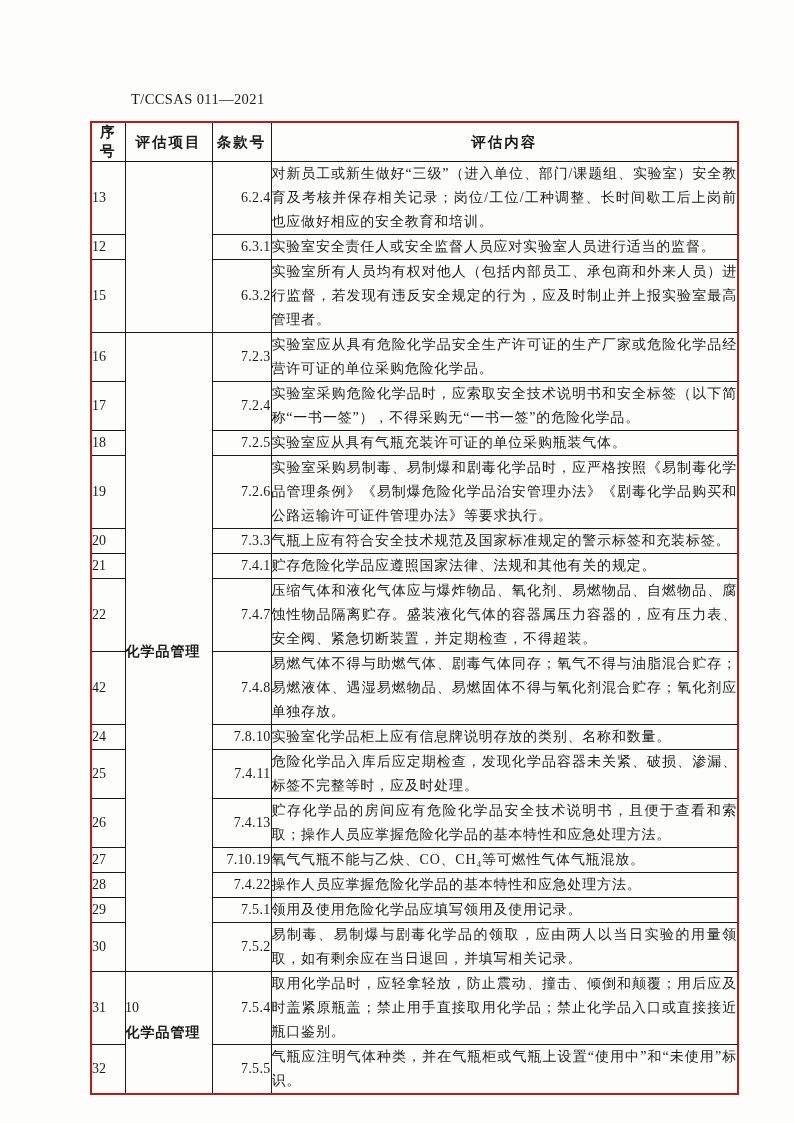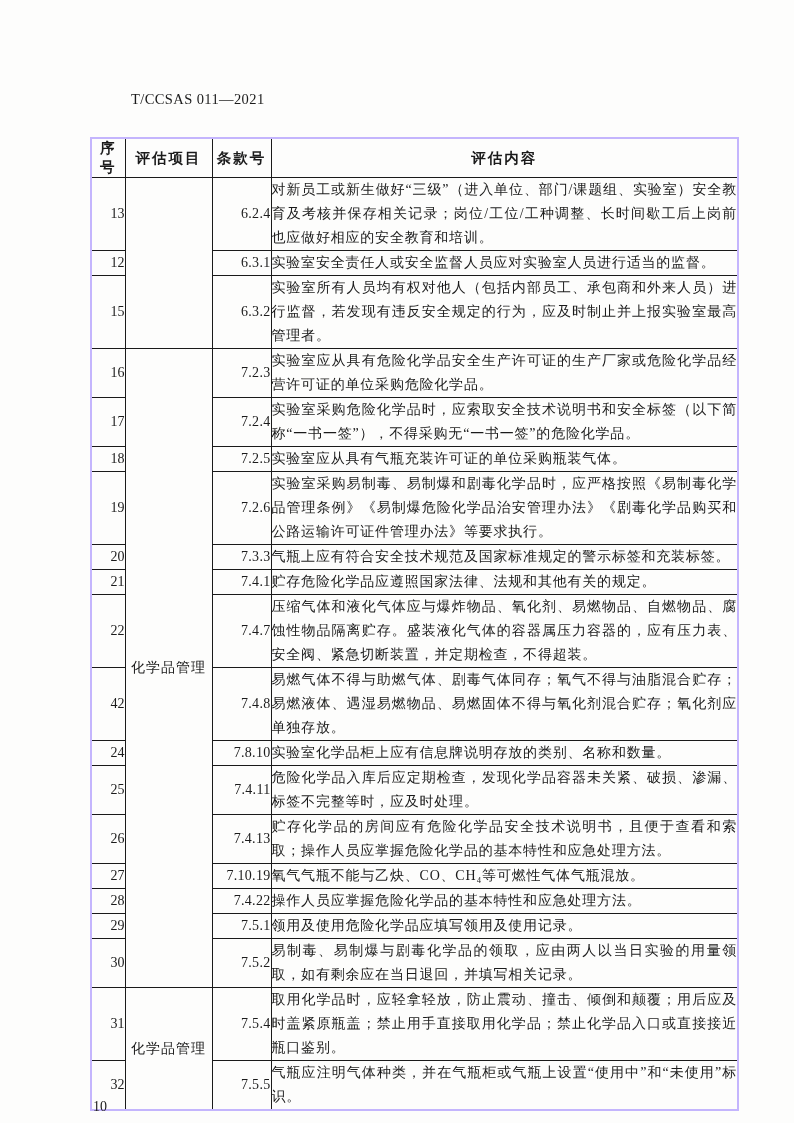--- a/index.html
+++ b/index.html
@@ -25,65 +25,64 @@
     white-space: nowrap;
     margin-left: 40px;
   }
   table.assess {
     position: absolute;
     left: 90px;
     top: 121px;
     width: 647px;
     border-collapse: collapse;
     table-layout: fixed;
-    border: 2px solid #c4b5fd;
-    margin-top: 16px;
+    border: 2px solid #b91c1c;
   }
   table.assess th,
   table.assess td {
     border: 1px solid #1a1a1a;
     padding: 0;
     vertical-align: middle;
   }
   table.assess th {
     height: 21px;
     font-size: 14.5px;
     font-weight: bold;
     letter-spacing: 2px;
     text-align: center;
   }
   table.assess td {
     font-size: 14px;
     line-height: 24px;
   }
   td.c-no {
-    text-align: right;
+    text-align: left;
   }
   td.c-proj {
-    text-align: center;
-    font-weight: normal;
+    font-weight: bold;
     font-size: 15px;
     letter-spacing: 1px;
   }
   td.c-clause {
     text-align: right;
     letter-spacing: 0.3px;
   }
   td.c-content {
     text-align: justify;
     text-justify: inter-character;
     text-align-last: left;
     padding: 0 4px 0 6px;
     letter-spacing: 0.8px;
   }
   .page-num {
     position: absolute;
     left: 93px;
-    top: 1099px;
+    top: 1000px;
     font-size: 14px;
+    padding-left: 32px;
   }
 </style>
 </head>
 <body>
 
 <div class="sheet">
 
   <div class="doc-code">T/CCSAS 011—2021</div>
 
   <table class="assess">

